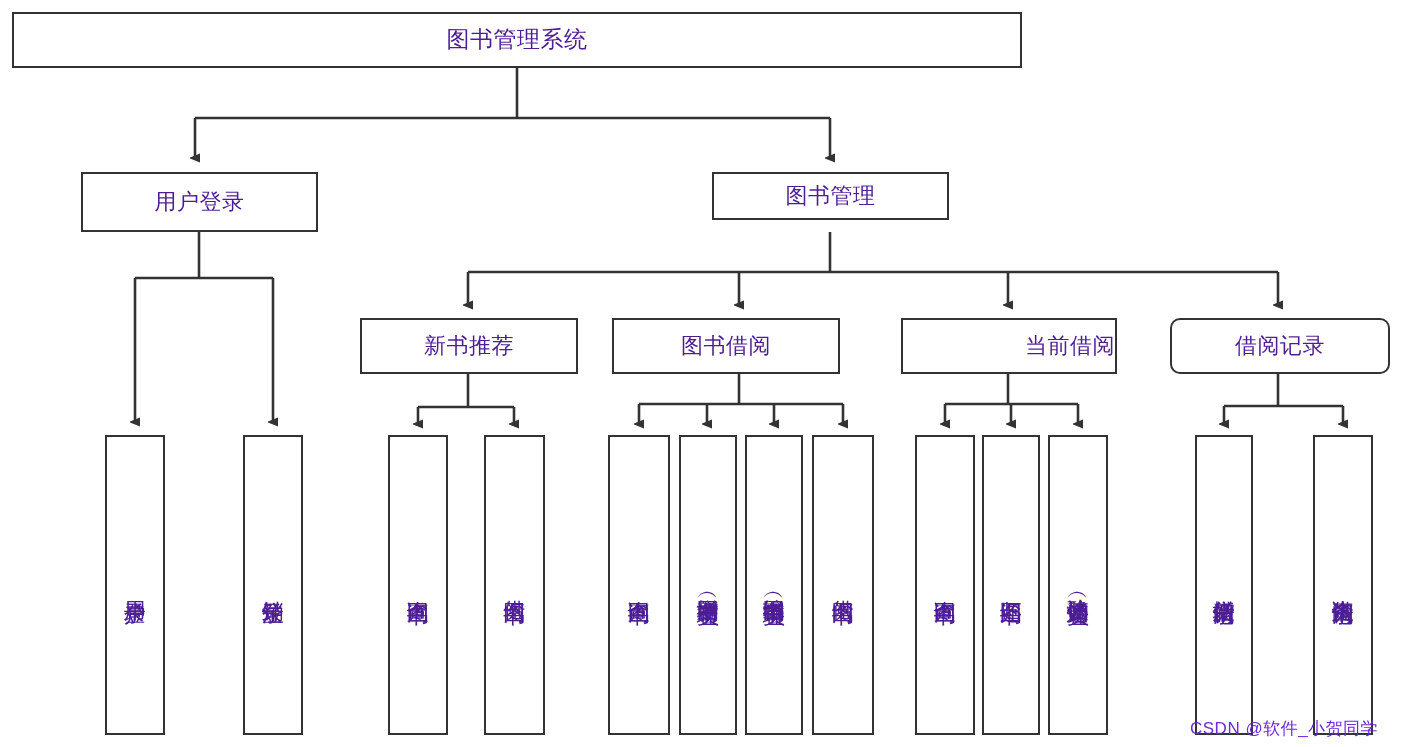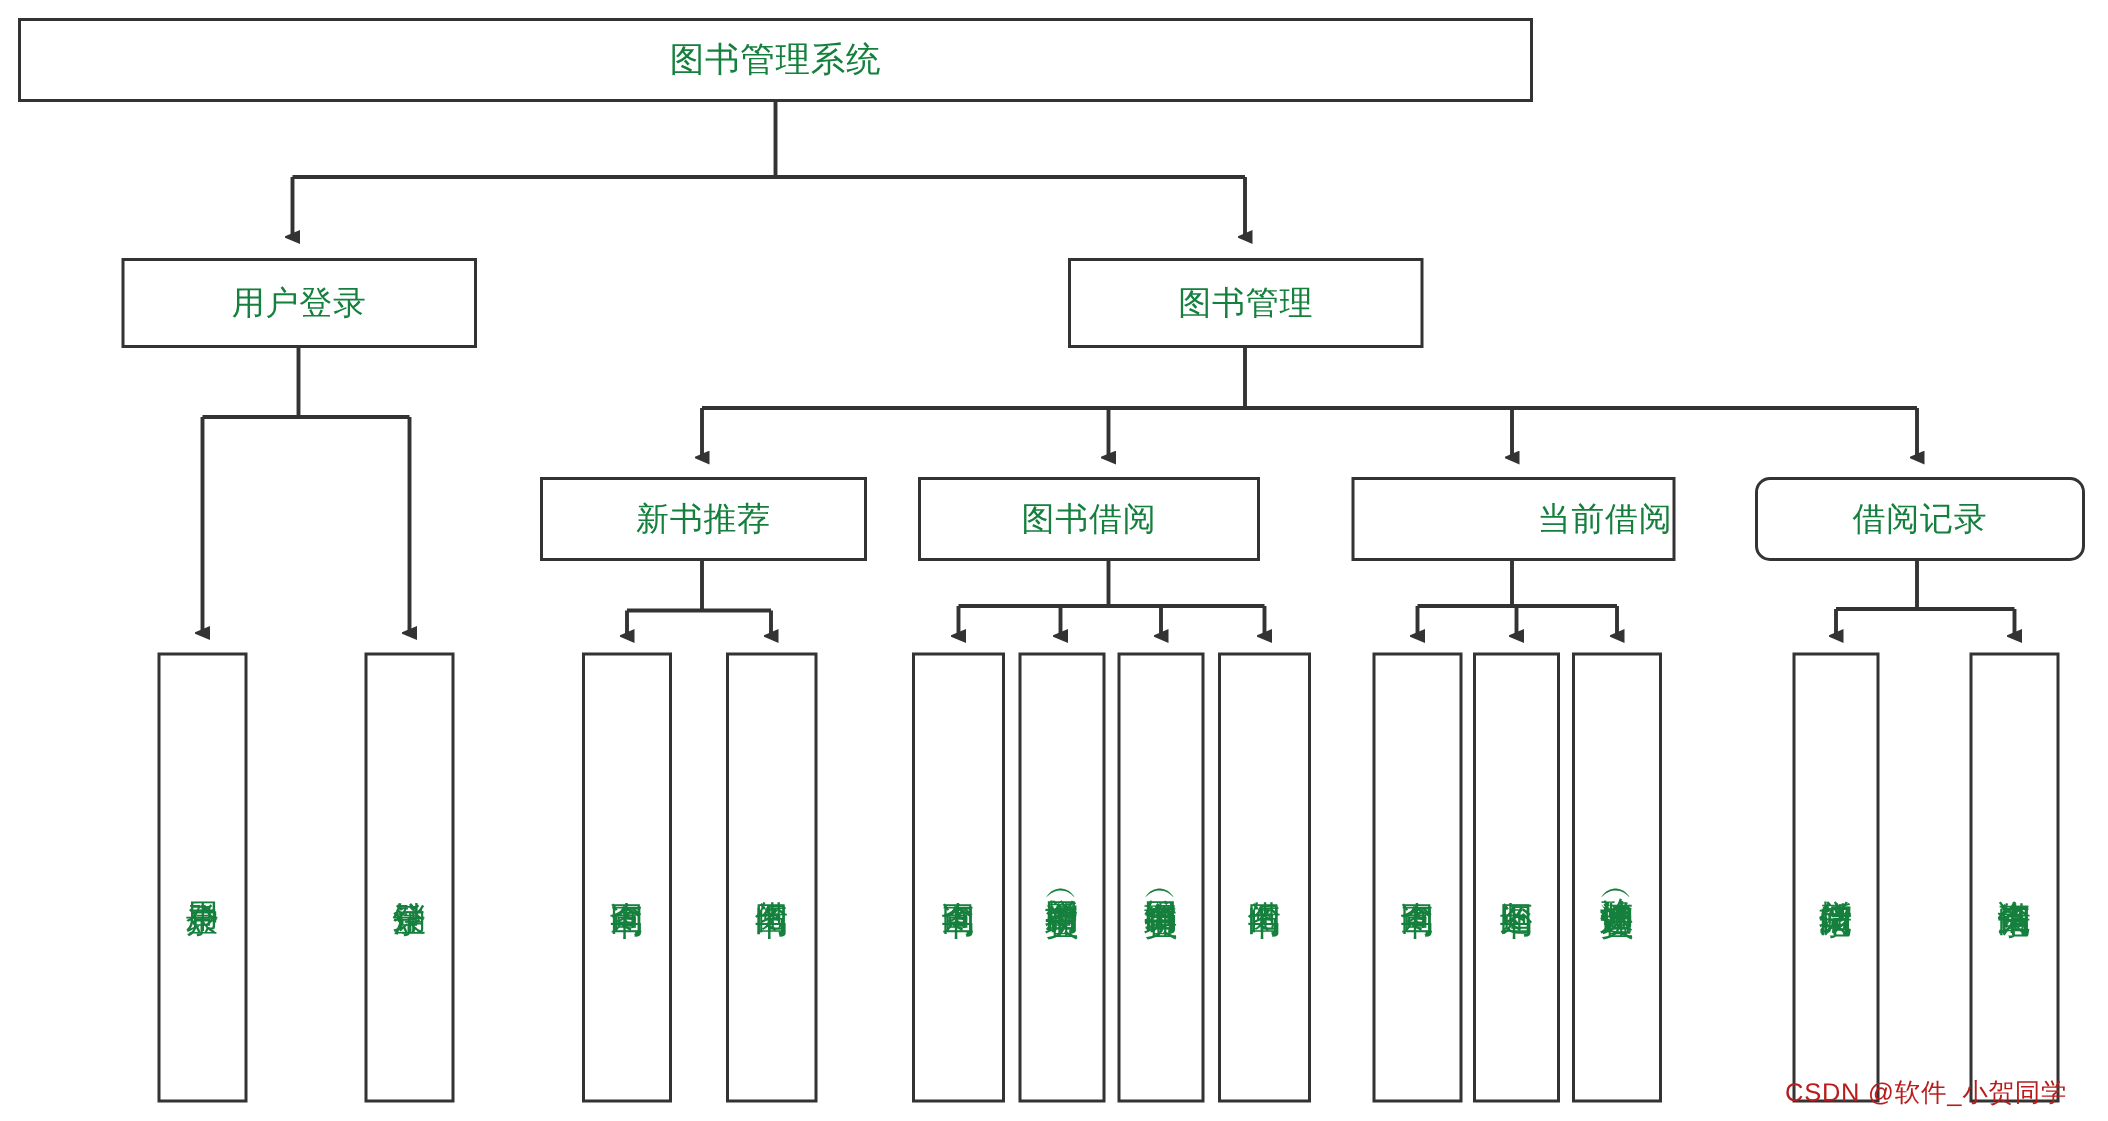--- a/index.html
+++ b/index.html
@@ -32,21 +32,21 @@
     display: flex;
     align-items: center;
     justify-content: center;
     color: #2b2b2b;
     z-index: 2;
   }
   .node-label {
     display: block;
     text-align: center;
     line-height: 1.18;
-    color: #15803d;
+    color: #4c1d95;
   }
   .node.horizontal .node-label {
     font-size: 22px;
     letter-spacing: 0.5px;
   }
   .node.root .node-label {
     font-size: 23px;
   }
   .node.vertical {
     align-items: center;
@@ -57,21 +57,21 @@
     writing-mode: vertical-rl;
     text-orientation: upright;
     font-size: 22px;
     line-height: 1.16;
     letter-spacing: 1px;
     white-space: nowrap;
     max-height: 100%;
   }
   .watermark {
     position: absolute;
-    color: #b91c1c;
+    color: #6d28d9;
     font-size: 17px;
     white-space: nowrap;
     z-index: 3;
     letter-spacing: 0.5px;
   }
 </style>
 </head>
 <body>
 
 <div id="canvas">
@@ -126,21 +126,21 @@
     </g>
   </svg>
 
   <div class="node root horizontal" style="left:12px; top:12px; width:1010px; height:56px;">
     <span class="node-label">图书管理系统</span>
   </div>
 
   <div class="node horizontal" style="left:81px; top:172px; width:237px; height:60px;">
     <span class="node-label">用户登录</span>
   </div>
-  <div class="node horizontal" style="left:712px; top:172px; width:237px; height:60px;">
+  <div class="node horizontal" style="left:712px; top:172px; width:237px; height:48px;">
     <span class="node-label">图书管理</span>
   </div>
 
   <div class="node horizontal" style="left:360px; top:318px; width:218px; height:56px;">
     <span class="node-label">新书推荐</span>
   </div>
   <div class="node horizontal" style="left:612px; top:318px; width:228px; height:56px;">
     <span class="node-label">图书借阅</span>
   </div>
   <div class="node horizontal" style="left:901px; top:318px; width:216px; height:56px;justify-content:flex-end;">

